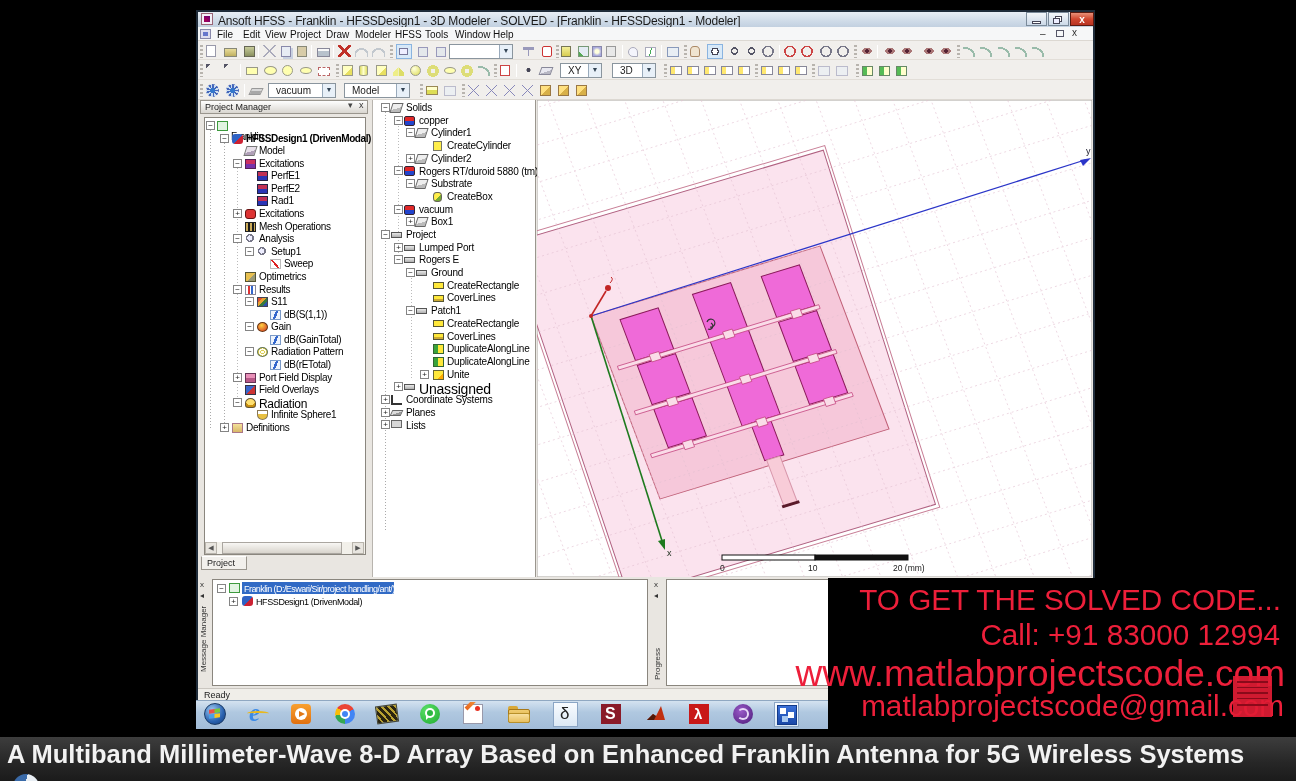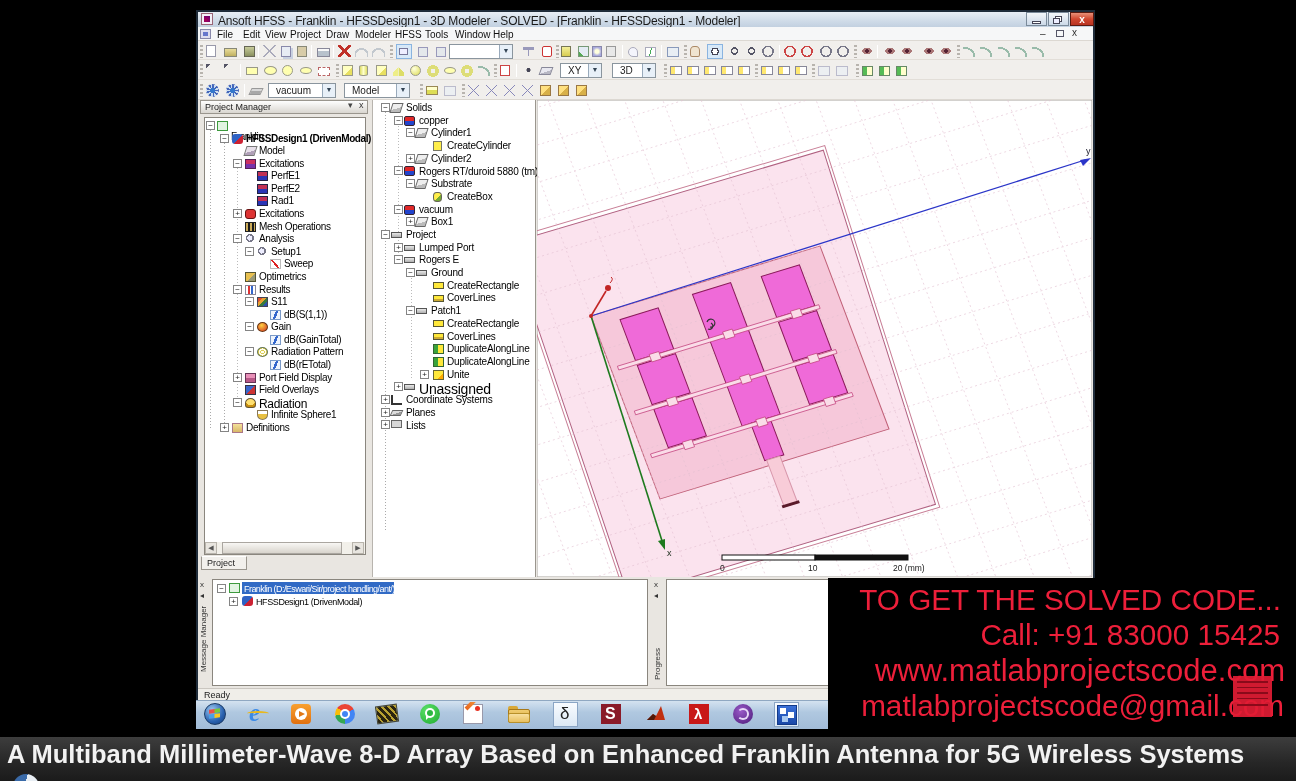--- a/index.html
+++ b/index.html
@@ -448,22 +448,22 @@
     <span class="ab" style="left:6px;top:6px;width:12px;height:12px;border-radius:50%;border:2px solid #e8d8f8;border-left-color:transparent;background:none"></span>
   </div>
 <div class="ab" style="left:774px;top:702px;width:25px;height:25px;overflow:hidden;background:linear-gradient(180deg,#f8fbff,#dce9f5);border:1px solid #8aa5c5;">
     <span class="ab" style="left:2px;top:2px;width:20px;height:20px;background:linear-gradient(180deg,#3a70d8,#1a48a8);border:1px solid #123a88"></span>
     <span class="ab" style="left:5px;top:5px;width:6px;height:6px;background:#fff"></span>
     <span class="ab" style="left:13px;top:9px;width:6px;height:6px;background:#fff"></span>
     <span class="ab" style="left:7px;top:13px;width:6px;height:6px;background:#a8c8f0"></span>
   </div>
 <div class="ab" style="left:828px;top:578px;width:468px;height:159px;background:#000"></div>
 <div class="txt" style="right:15px;top:583px;font-size:29.7px;color:#ed1f3a">TO GET THE SOLVED CODE...</div>
-<div class="txt" style="right:16px;top:618px;font-size:29.7px;color:#ed1f3a">Call: +91 83000 15425</div>
-<div class="txt" style="right:11px;top:653px;font-size:31px;color:#ed1f3a">www.matlabprojectscode.com</div>
+<div class="txt" style="right:16px;top:618px;font-size:29.7px;color:#ed1f3a">Call: +91 83000 12994</div>
+<div class="txt" style="right:11px;top:653px;font-size:37px;color:#ed1f3a">www.matlabprojectscode.com</div>
 <div class="txt" style="right:12px;top:689px;font-size:29.7px;color:#ed1f3a">matlabprojectscode@gmail.com</div>
 <div class="ab" style="left:1233px;top:676px;width:39px;height:41px;background:#e11c34;opacity:0.92"></div>
 <div class="ab" style="left:1237px;top:681px;width:31px;height:2px;background:#8a0a1a"></div>
 <div class="ab" style="left:1237px;top:687px;width:31px;height:1px;background:#8a0a1a"></div>
 <div class="ab" style="left:1237px;top:692px;width:31px;height:2px;background:#8a0a1a"></div>
 <div class="ab" style="left:1237px;top:698px;width:31px;height:1px;background:#8a0a1a"></div>
 <div class="ab" style="left:1237px;top:704px;width:31px;height:2px;background:#8a0a1a"></div>
 <div class="ab" style="left:0;top:737px;width:1296px;height:44px;background:linear-gradient(180deg,#3d3d3d,#262626 60%,#1b1b1b)"></div>
 <div class="txt" id="cap" style="left:7px;top:740px;font-size:25.5px;font-weight:bold;color:#f2f2f2">A Multiband Millimeter-Wave 8-D Array Based on Enhanced Franklin Antenna for 5G Wireless Systems</div>
 <div class="ab" style="left:13px;top:774px;width:26px;height:26px;border-radius:50%;background:linear-gradient(105deg,#3a6aa8 45%,#e8eef4 45%)"></div>

